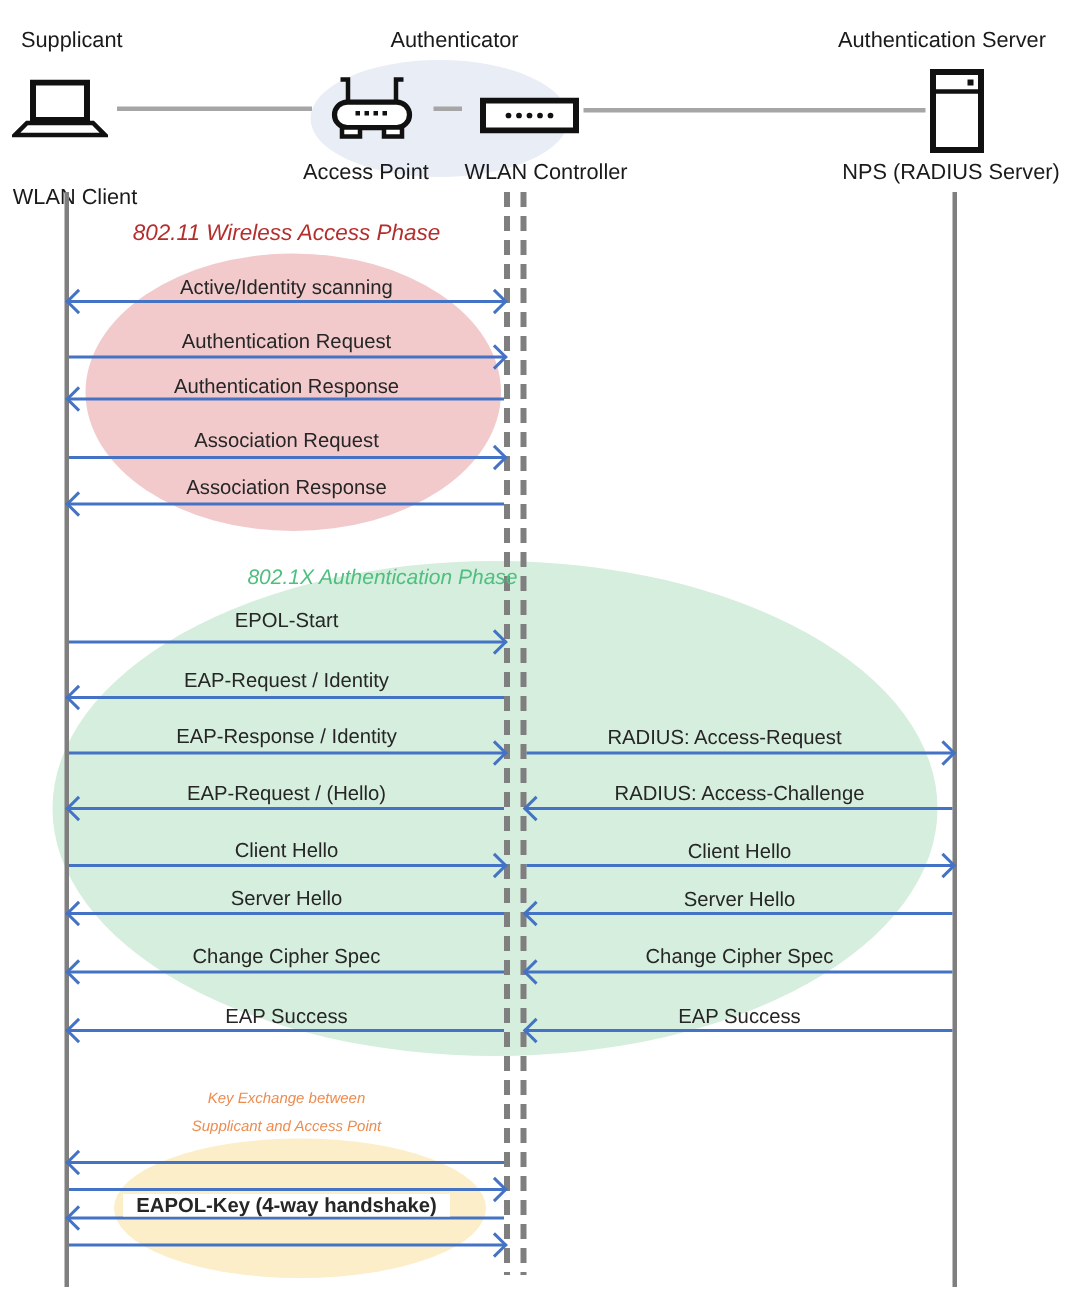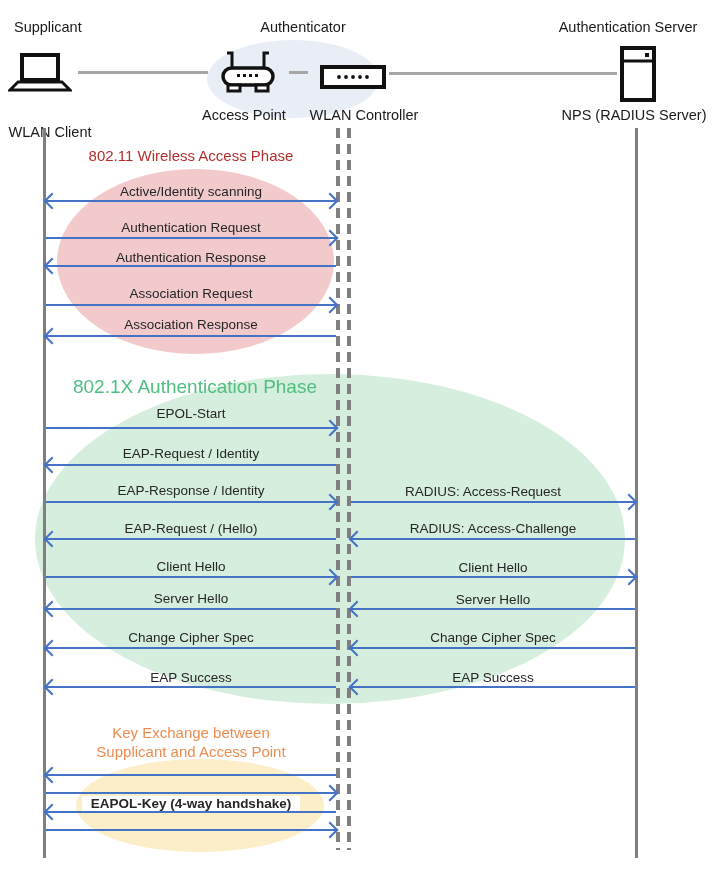--- a/index.html
+++ b/index.html
@@ -25,33 +25,33 @@
   #lifeline-client { left:43px;  top:128px; height:730px; }
   #lifeline-server { left:635px; top:128px; height:730px; }
   .dashline {
     position:absolute; width:4px; top:128px; height:722px;
     background:repeating-linear-gradient(to bottom, var(--lifeline,#7F7F7F) 0 10px, transparent 10px 16px);
   }
   #dashline-1 { left:336px; }
   #dashline-2 { left:347px; }
   .phase-title { position:absolute; text-align:center; white-space:nowrap; }
   #phase-title-1 { left:45px; top:147px; width:292px; font-size:15px;   color:var(--phase1-title,#B52E2E); }
-  #phase-title-2 { left:45px; top:376px; width:300px; font-size:19px; color:var(--phase2-title,#4FBF80); }
-  #phase-title-3 { left:45px; top:723px; width:292px; font-size:15px; color:var(--phase3-title,#ED8C50); line-height:19px; }
+  #phase-title-2 { left:45px; top:376px; width:300px; font-size:14px; color:var(--phase2-title,#4FBF80);text-align:right; }
+  #phase-title-3 { left:45px; top:723px; width:292px; font-size:10px; color:var(--phase3-title,#ED8C50); line-height:19px; }
   .msg-label {
     position:absolute; text-align:center; font-size:13.5px;
     color:var(--text,#262626); white-space:nowrap; z-index:6;
   }
   .msg-label.boxed span { background:#fff; padding:0 9px; }
   .msg-arrow { position:absolute; height:14px; z-index:5; }
   .msg-arrow .line { position:absolute; left:1px; right:1px; top:6px; height:2px; background:var(--arrow,#4472C4); }
   .chev { position:absolute; width:10px; height:10px; top:1px; }
   .chev-r { right:1px; border-top:2px solid var(--arrow,#4472C4); border-right:2px solid var(--arrow,#4472C4); transform:rotate(45deg); }
   .chev-l { left:1px;  border-bottom:2px solid var(--arrow,#4472C4); border-left:2px solid var(--arrow,#4472C4); transform:rotate(45deg); }
-  .z2 { z-index:2; } .z3 { z-index:3; } .z4 { z-index:4; }
+  .z2 { z-index:2; } .z3 { z-index:3; } .z4 { z-index:4;font-style:italic; }
 </style>
 </head>
 <body>
 
 <div id="stage">
 
   <div class="ellipse" id="ellipse-hub"></div>
   <div class="ellipse z2" id="ellipse-phase1"></div>
   <div class="ellipse z2" id="ellipse-phase2"></div>
   <div class="ellipse z2" id="ellipse-phase3"></div>

